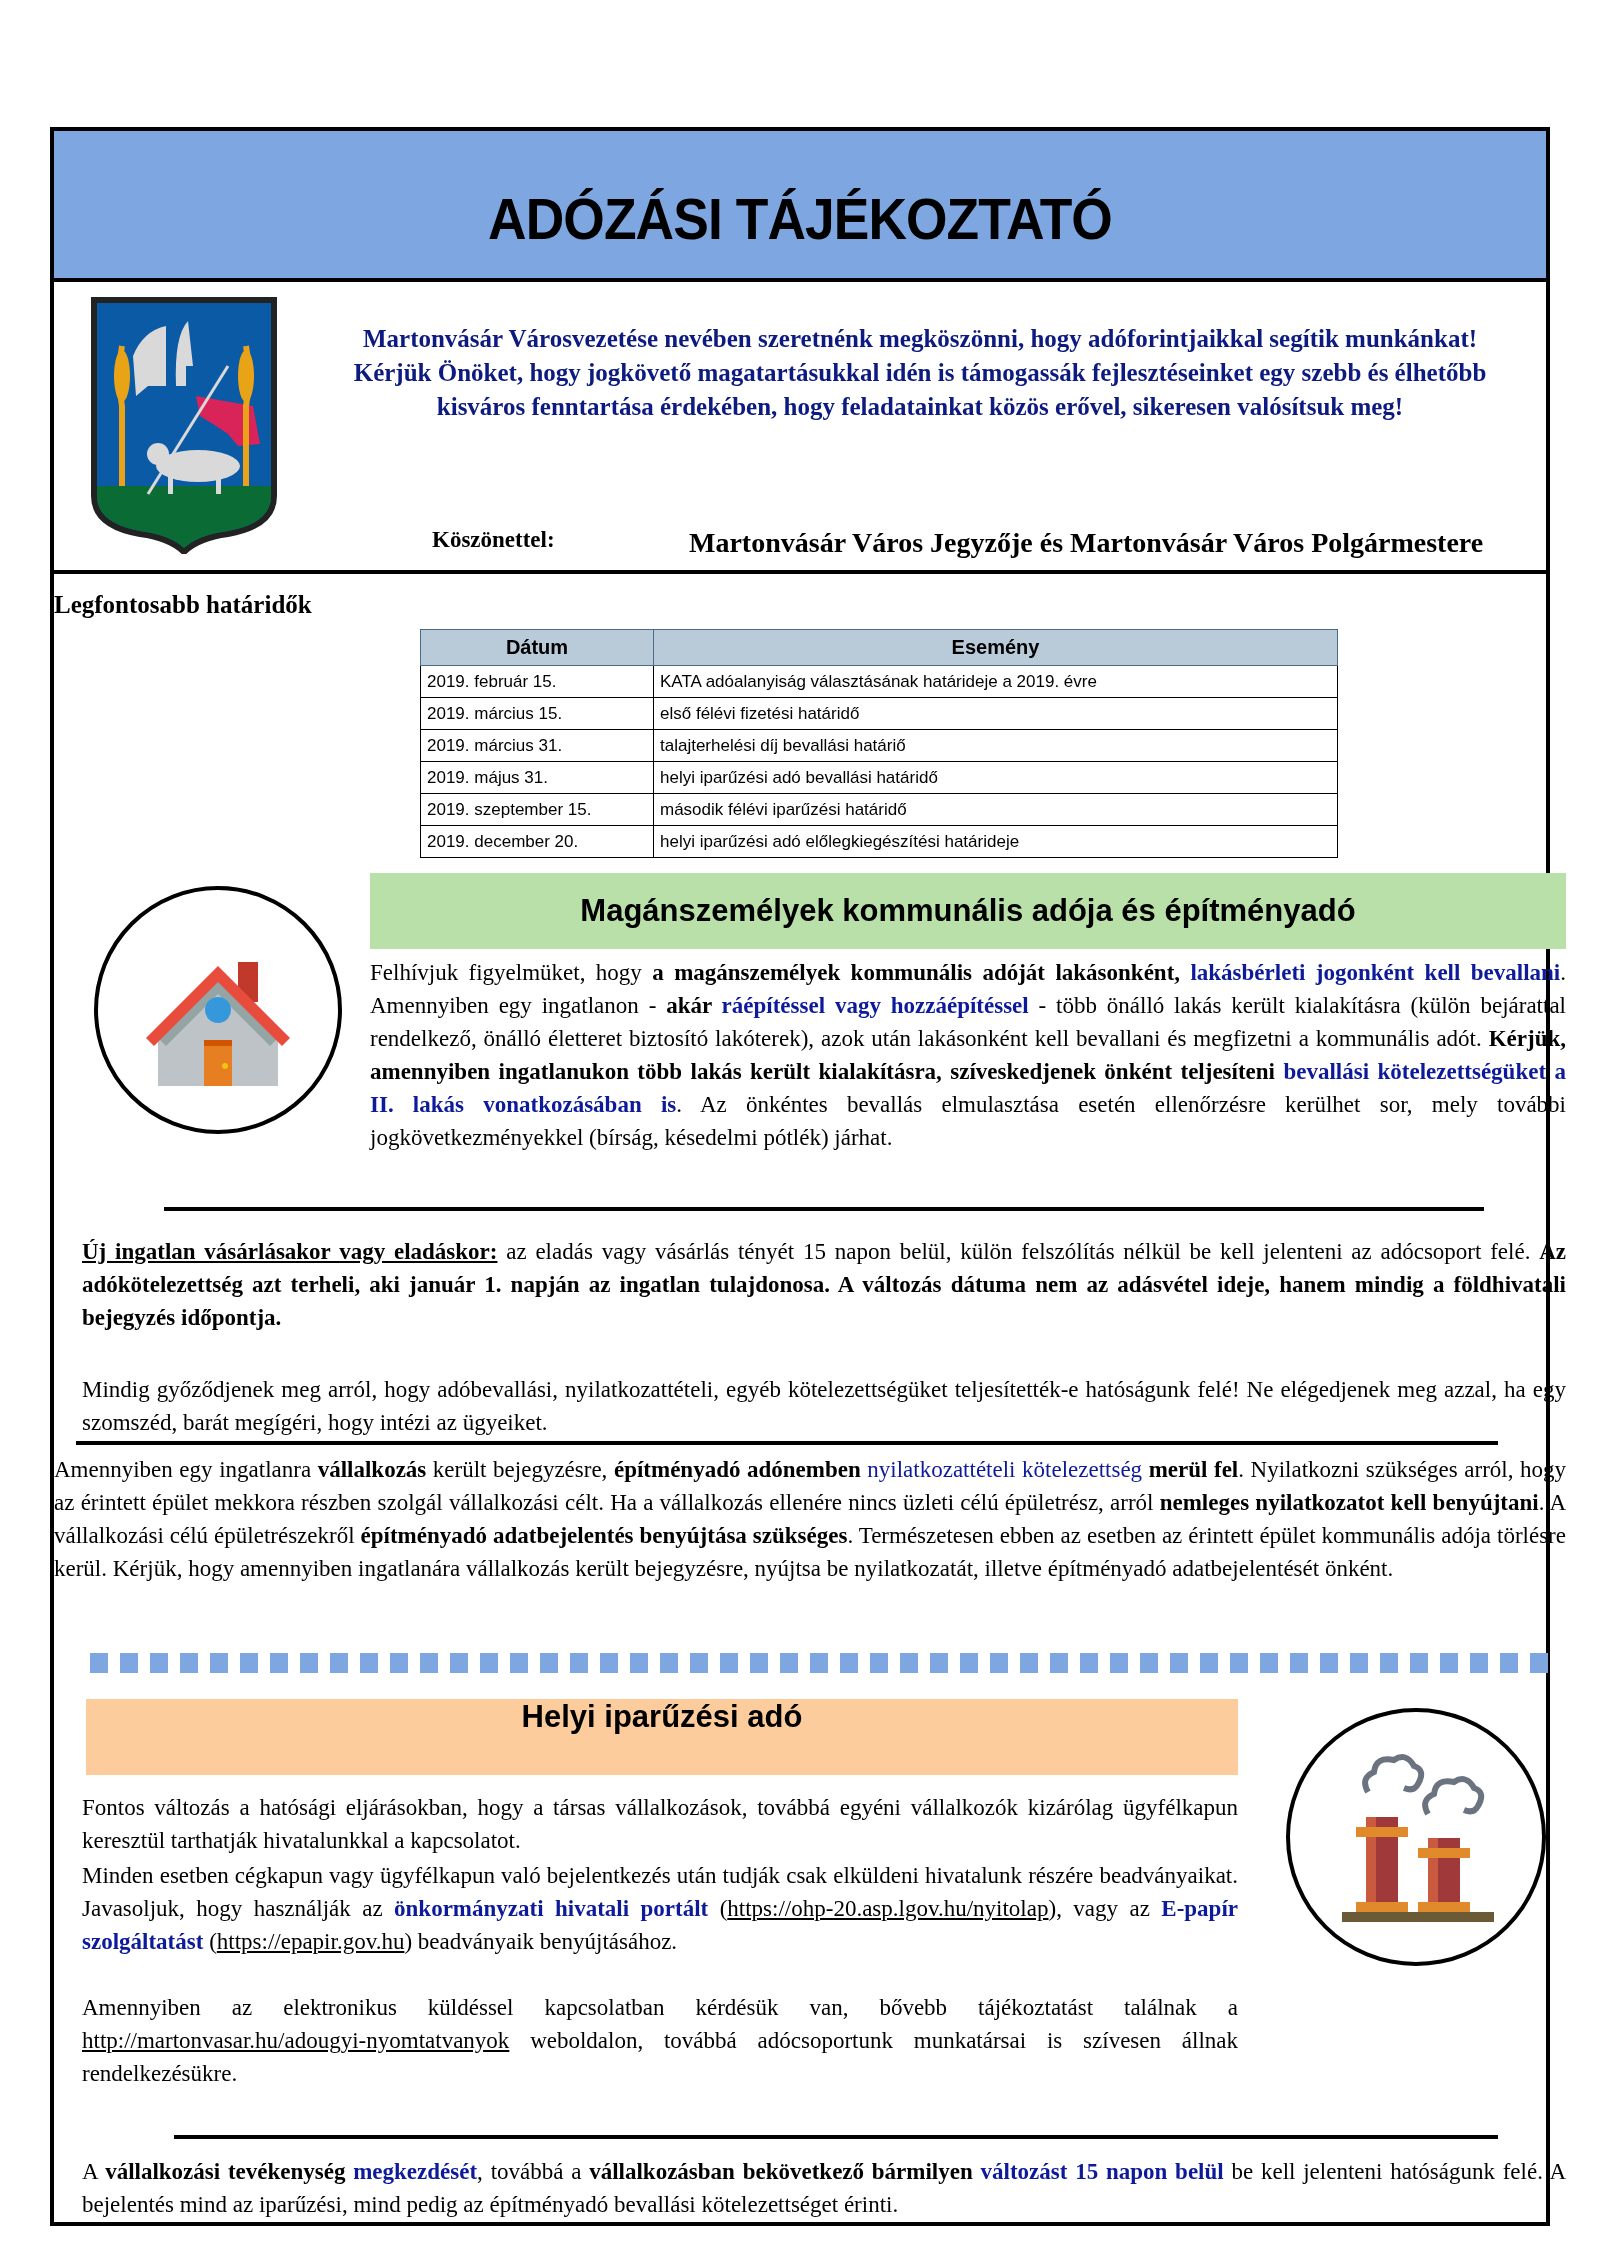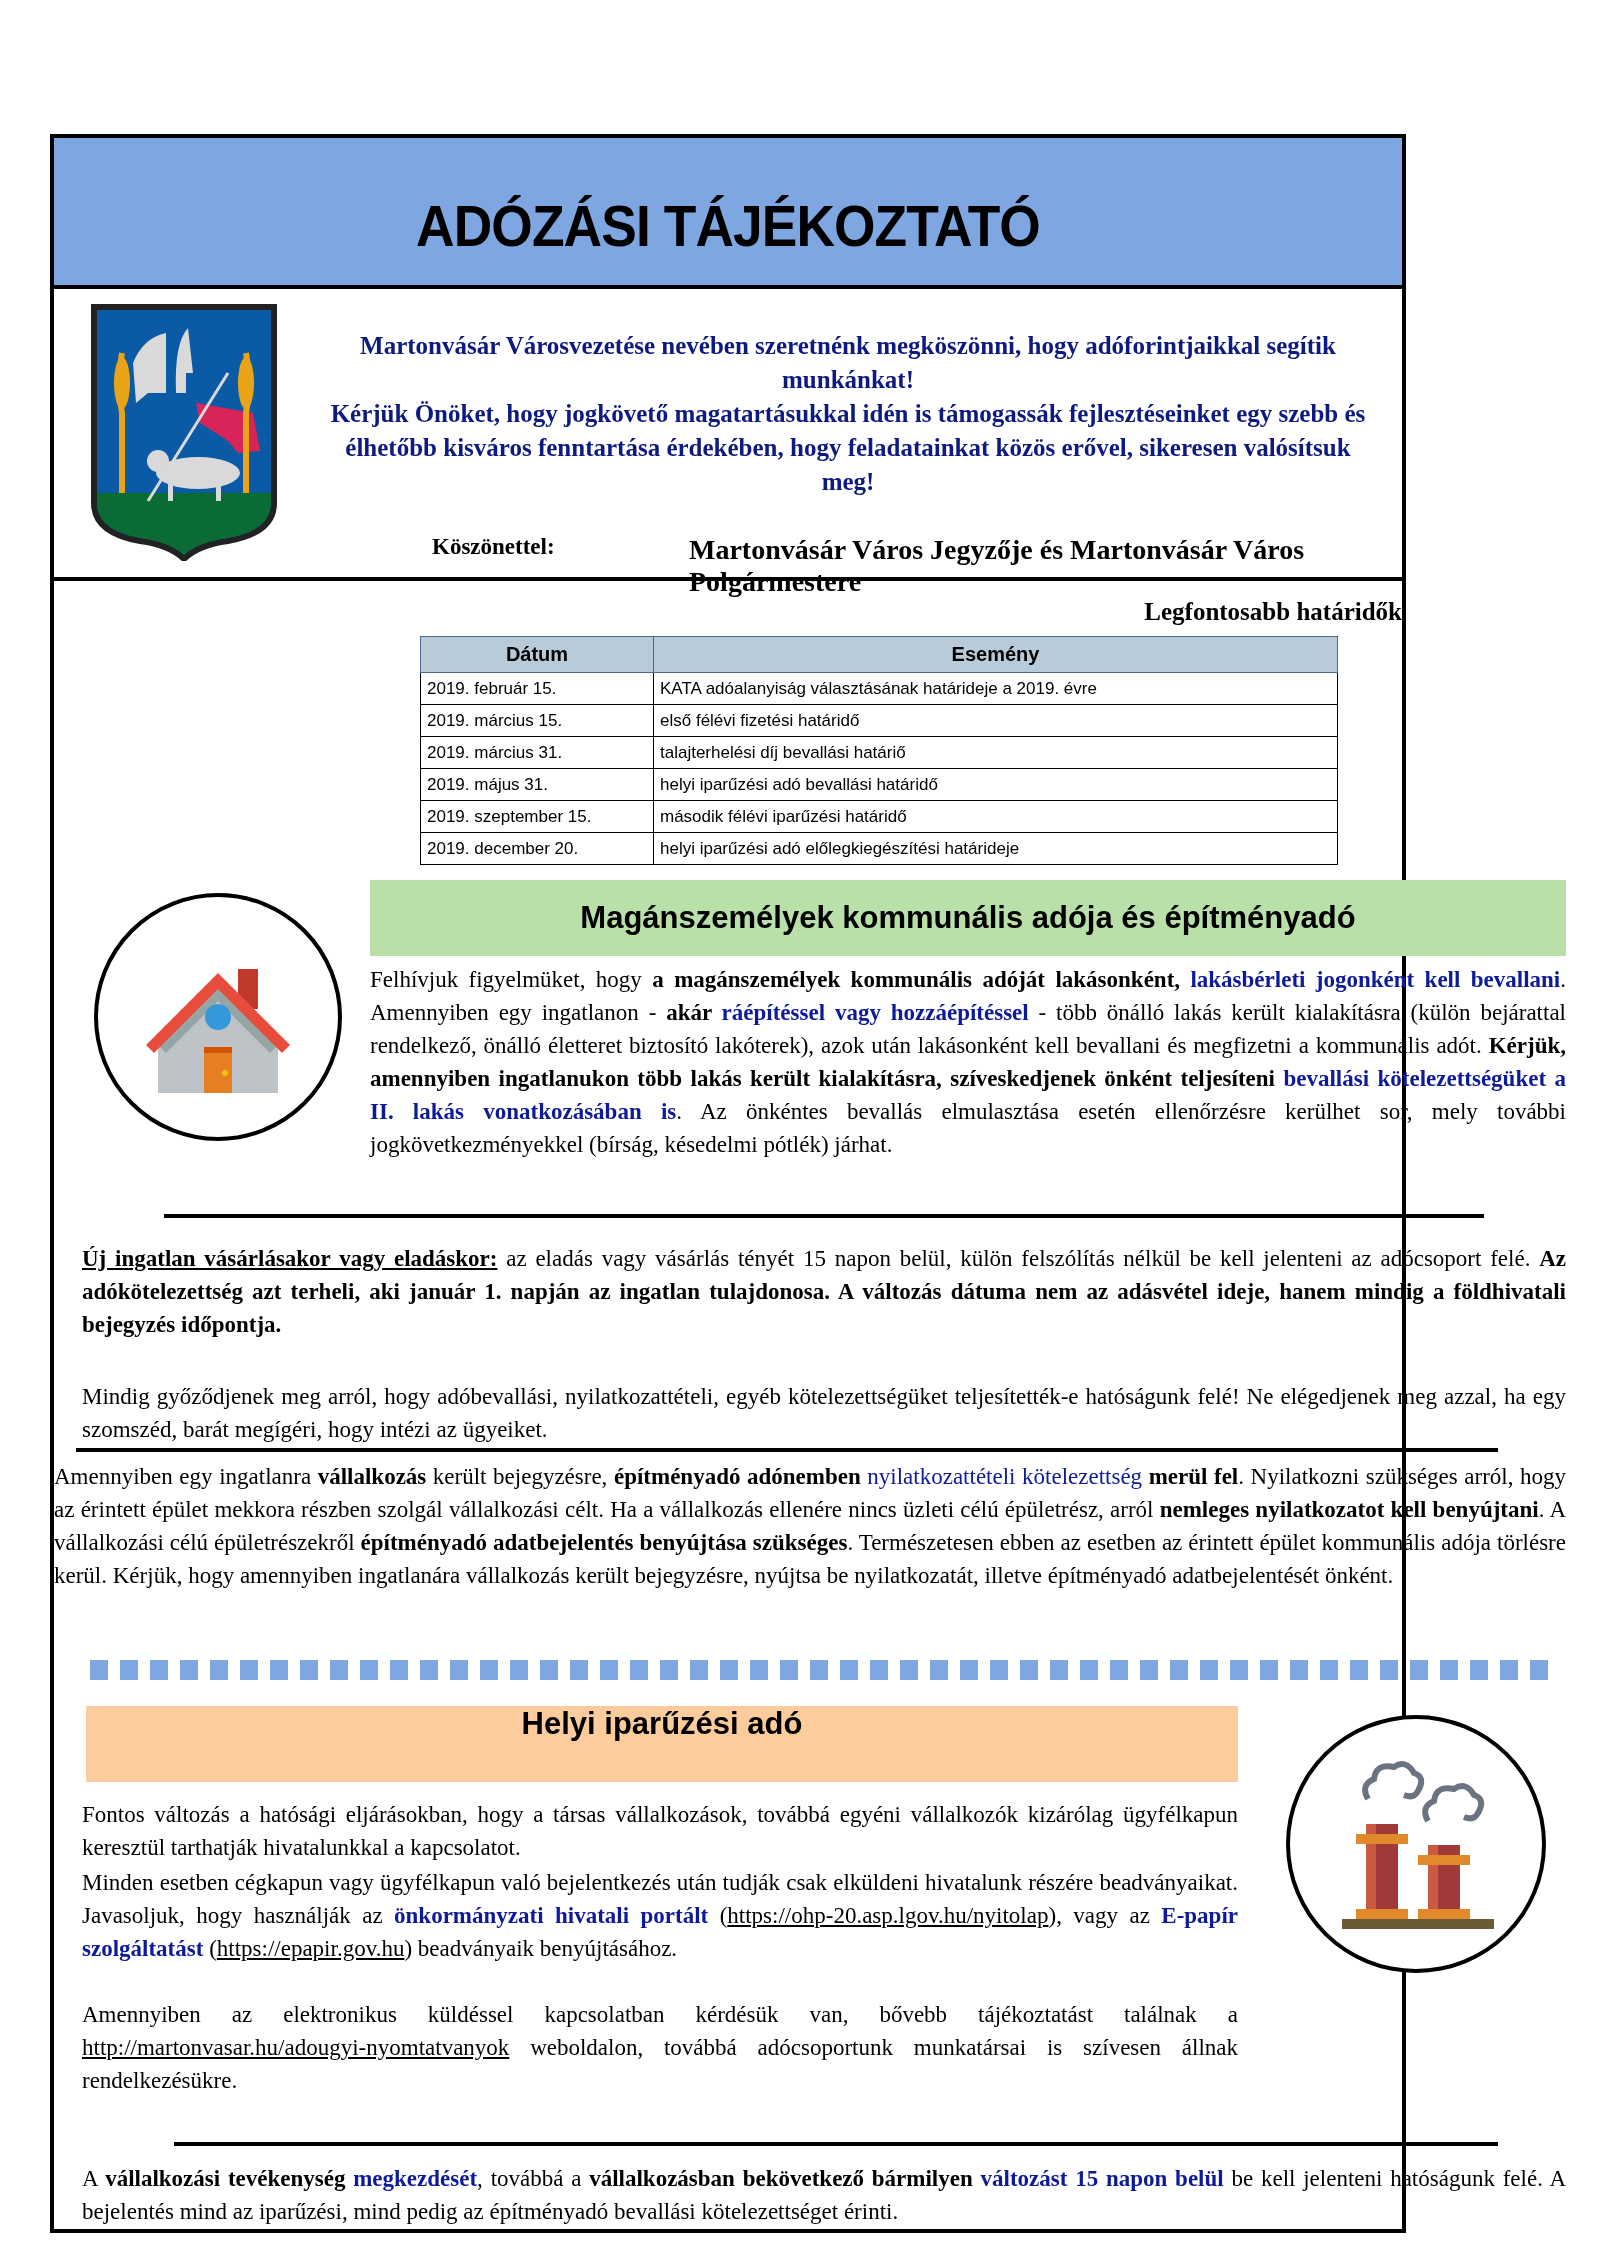--- a/index.html
+++ b/index.html
@@ -1,32 +1,32 @@
 <!DOCTYPE html>
 <html><head>
 <meta charset="utf-8">
 <style>
   html, body { margin: 0; padding: 0; background: #ffffff; }
   body { width: 1600px; height: 2267px; position: relative; overflow: hidden;
          font-family: "Liberation Serif", serif; color: #000; }
-  .frame { position: absolute; left: 50px; top: 134px; width: 1356px; height: 2099px;
+  .frame { position: absolute; left: 50px; top: 127px; width: 1500px; height: 2099px;
            border: 4px solid #000; box-sizing: border-box; text-decoration: underline; }
   .banner { position: absolute; left: 0; top: 0; right: 0; height: 151px; background: #7ea6e0;
             border-bottom: 4px solid #000; box-sizing: border-box;
             display: flex; align-items: center; justify-content: center; padding-top: 28px; }
   .banner h1 { margin: 0; font-family: "Liberation Sans", sans-serif; font-weight: bold;
                font-size: 58px; letter-spacing: -1px; transform: scaleX(0.92); }
   .intro { position: absolute; left: 0; right: 0; top: 151px; height: 292px;
            border-bottom: 4px solid #000; box-sizing: border-box; }
   .crest { position: absolute; left: 34px; top: 14px; width: 192px; height: 258px; }
   .intro-text { position: absolute; left: 270px; right: 30px; top: 40px; text-align: center;
                 color: #0d1a80; font-weight: bold; font-size: 25px; line-height: 34px; }
   .thanks { position: absolute; left: 378px; top: 245px; font-weight: bold; font-size: 23px; }
   .thanks-who { position: absolute; left: 635px; top: 245px; font-weight: bold; font-size: 28px; }
-  .deadlines-title { position: absolute; left: 0; right: 0; top: 460px; text-align: right;
+  .deadlines-title { position: absolute; left: 0; right: 0; top: 460px; text-align: left;
                      font-weight: bold; font-size: 25px; }
   table.deadlines { position: absolute; left: 366px; top: 498px; width: 918px; border-collapse: collapse;
                     font-family: "Liberation Sans", sans-serif; font-size: 17px; }
   table.deadlines th { background: #b9cbd9; font-weight: bold; font-size: 20px; height: 33px;
                        border: 1.5px solid #4a6b8a; text-align: center; }
   table.deadlines td { border: 1.5px solid #000; height: 31px; padding: 0 6px; }
   table.deadlines td.date { width: 220px; }
   .green-head { position: absolute; left: 316px; top: 742px; width: 1196px; height: 76px;
                 background: #b9e0a8; display: flex; align-items: center; justify-content: center; text-align: center; }
   .green-head h2, .peach-head h2 { margin: 0; font-family: "Liberation Sans", sans-serif;

